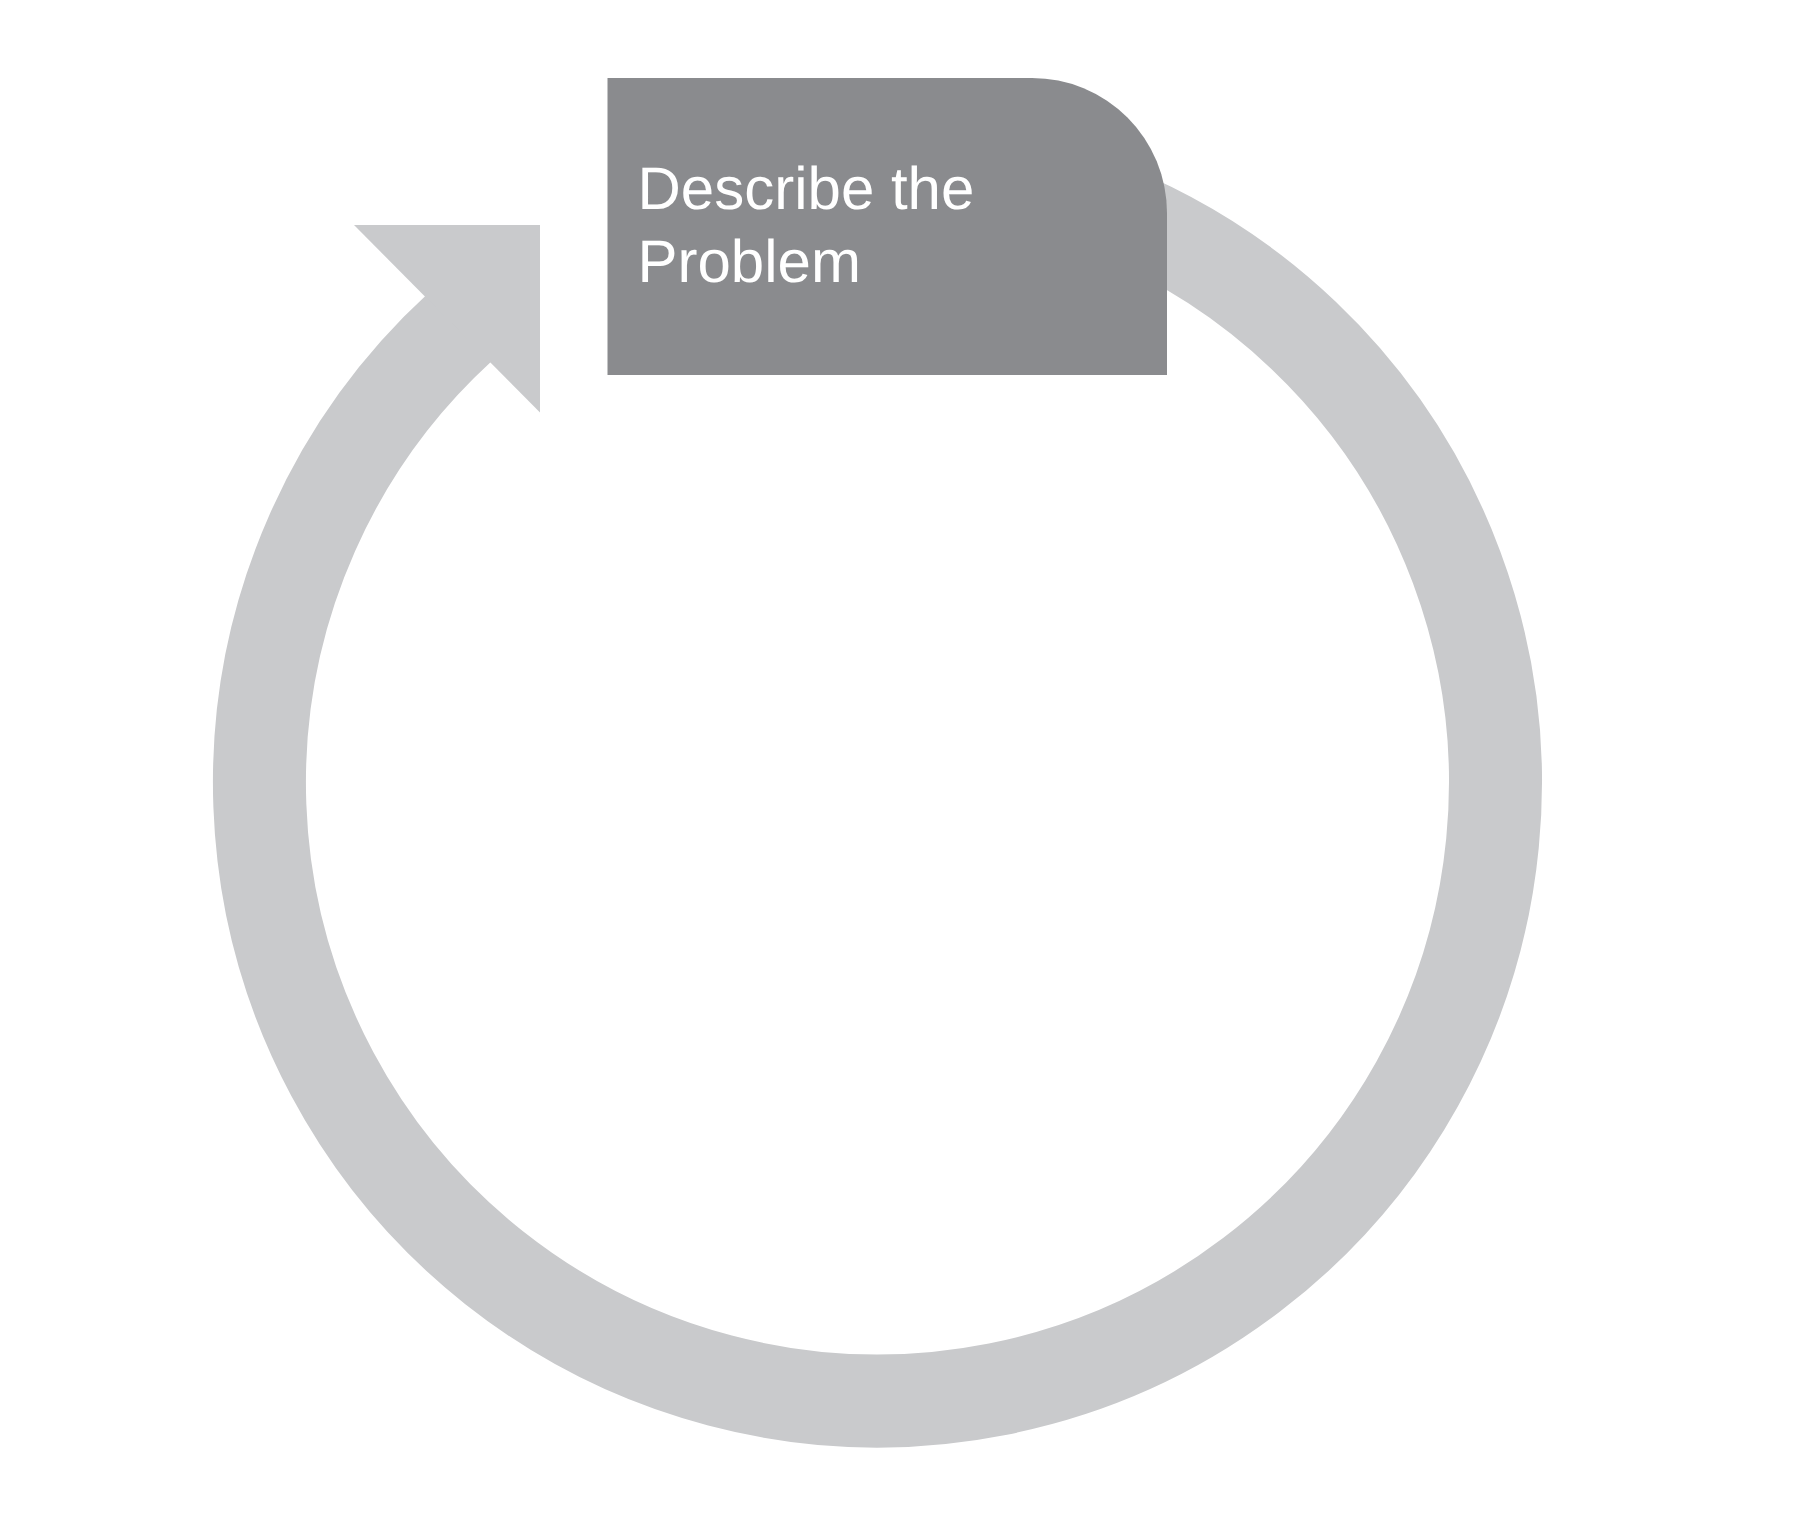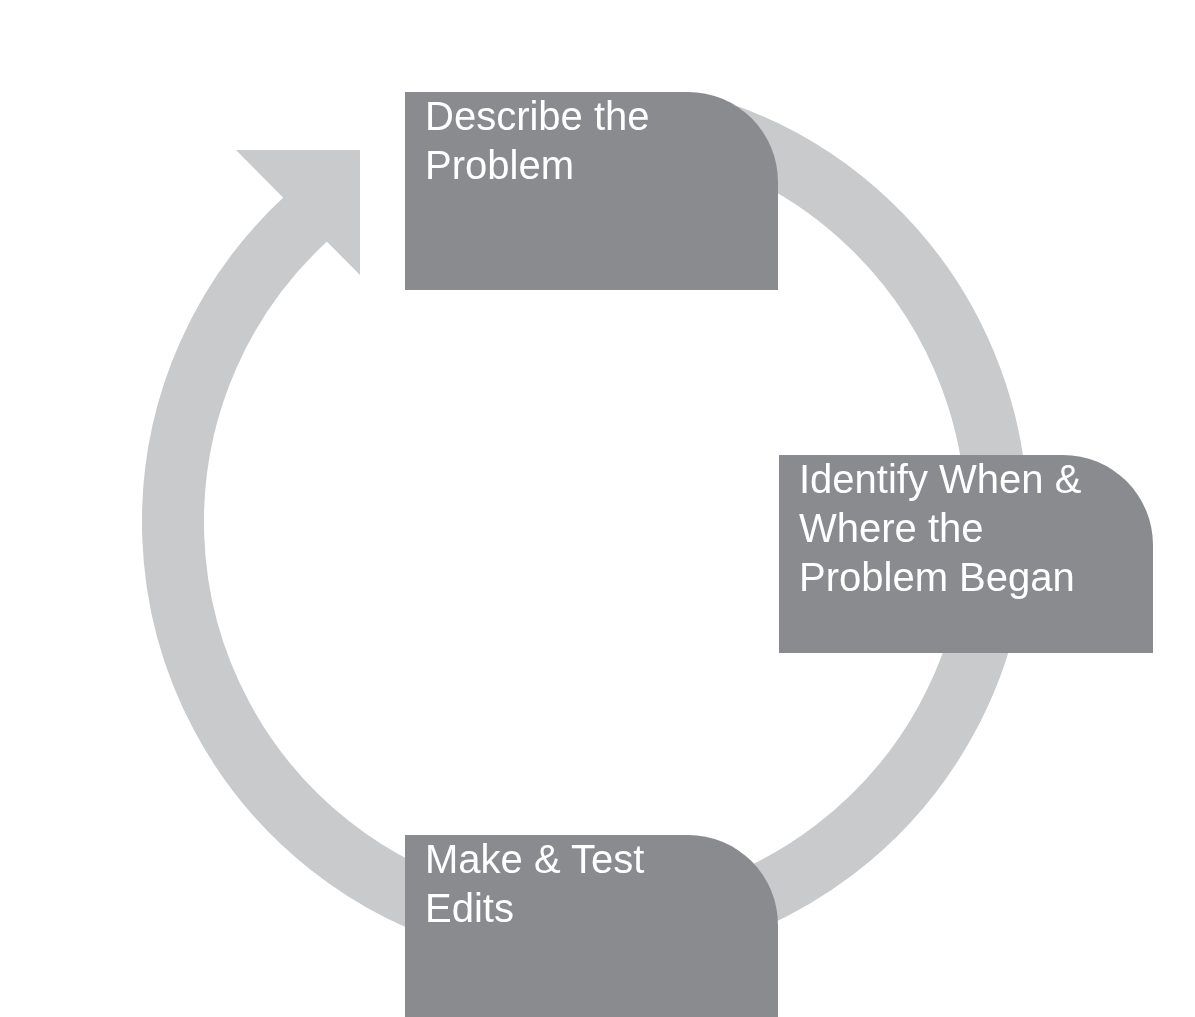--- a/index.html
+++ b/index.html
@@ -21,23 +21,23 @@
     top: 0;
     width: 1195px;
     height: 1017px;
   }
   .step-box {
     position: absolute;
     box-sizing: border-box;
     background: #8a8b8e;
     border-top-right-radius: 90px;
     display: flex;
+    align-items: center;
     padding-left: 20px;
     padding-right: 10px;
-    margin-top: 40px;
   }
   .step-label {
     color: #ffffff;
     font-size: 40px;
     line-height: 49px;
     font-weight: 400;
     white-space: pre-line;
     letter-spacing: 0px;
   }
   .box-top    { left: 405px; top: 52px;  width: 373px; height: 198px; }
@@ -55,25 +55,16 @@
     <path d="M 725.9 134.8 A 412 412 0 1 1 306.6 218.2" fill="none" stroke-width="62" stroke-linecap="butt" stroke="#c9cacc"></path>
 
     <polygon points="360,150 360,275 236,150" fill="#c9cacc"></polygon>
   </svg>
 
   <div class="step-box box-top">
     <span class="step-label">Describe the
 Problem</span>
   </div>
 
-  <div class="step-box box-right">
-    <span class="step-label">Identify When &amp;
-Where the
-Problem Began</span>
-  </div>
 
-  <div class="step-box box-bottom">
-    <span class="step-label">Make &amp; Test
-Edits</span>
-  </div>
 
 
 </div>
 
 </body></html>

